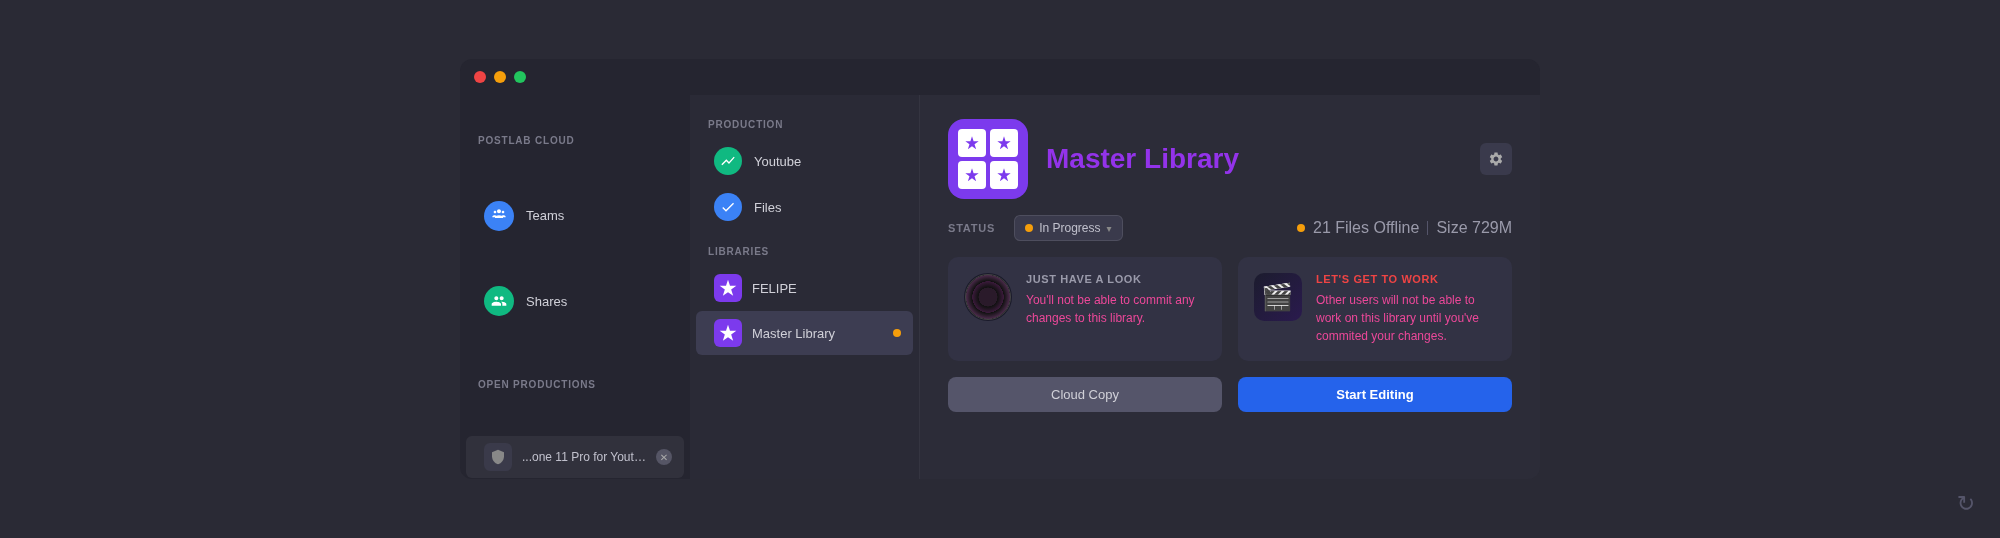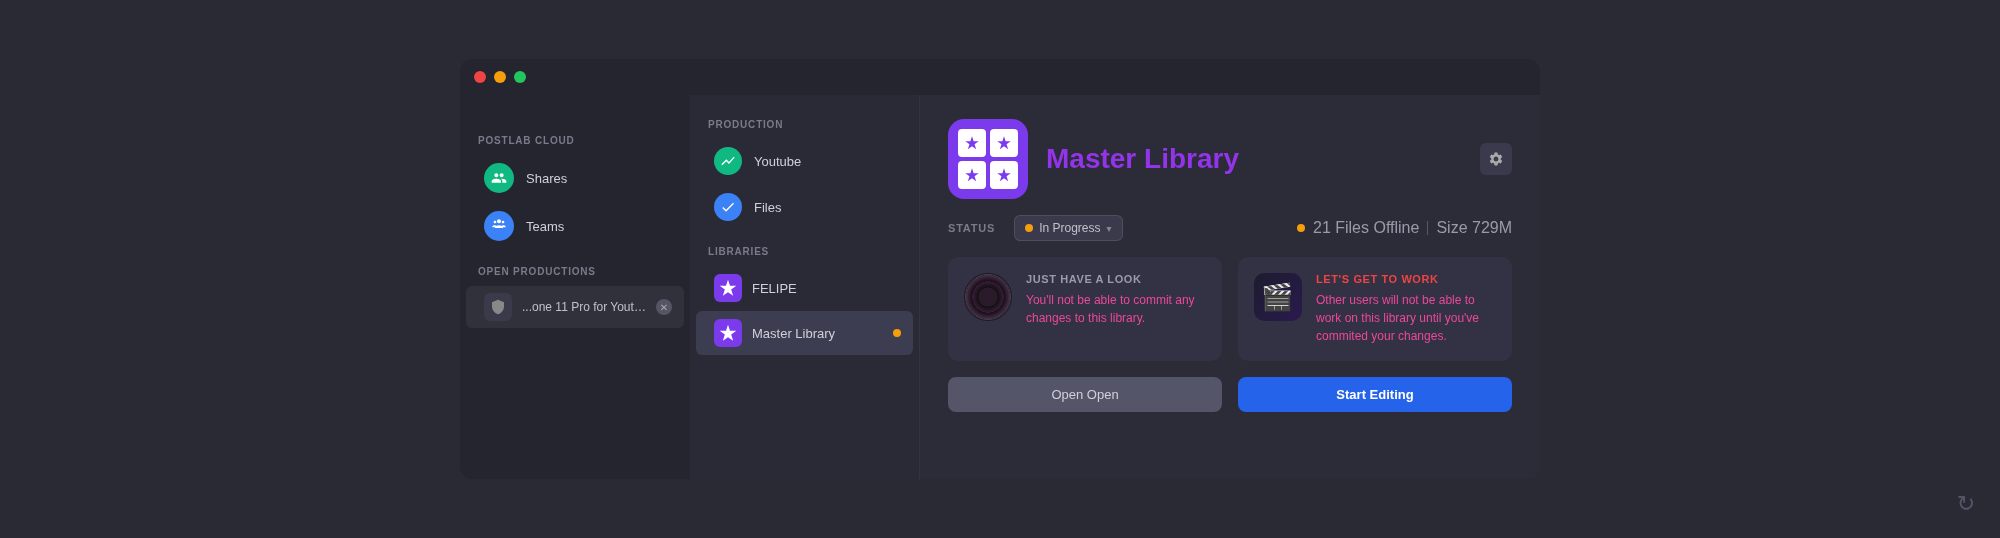--- a/index.html
+++ b/index.html
@@ -24,20 +24,21 @@
 
     
     .sidebar-left {
       width: 230px;
       background: #252530;
       padding: 40px 0 0 0;
       display: flex;
       flex-direction: column;
       flex-shrink: 0;
       position: relative;
+      justify-content: space-between;
     }
 
     .sidebar-section-label {
       font-size: 10px;
       font-weight: 600;
       letter-spacing: 0.8px;
       color: #7a7a8a;
       padding: 0 18px 8px 18px;
       text-transform: uppercase;
     }
@@ -506,35 +507,35 @@
     <div class="traffic-light" style="background:#f59e0b;"></div>
     <div class="traffic-light" style="background:#22c55e;"></div>
   </div>
 
   <div class="window-body">
 
     <div class="sidebar-left">
       <div class="sidebar-section-label">Postlab Cloud</div>
 
       <div class="sidebar-item">
+        <div class="sidebar-item-icon icon-teams">
+          <svg width="16" height="16" viewBox="0 0 24 24" fill="white">
+            <path d="M12 2C10.3 2 9 3.3 9 5s1.3 3 3 3 3-1.3 3-3-1.3-3-3-3zM6 4C4.9 4 4 4.9 4 6s.9 2 2 2 2-.9 2-2-.9-2-2-2zm12 0c-1.1 0-2 .9-2 2s.9 2 2 2 2-.9 2-2-.9-2-2-2zM12 11c-3.3 0-6 1.3-6 3v1h12v-1c0-1.7-2.7-3-6-3zM6 11c-1.5 0-4 .8-4 2v1h5v-1c0-.6.2-1.1.4-1.6C7 11.2 6.5 11 6 11zm12 0c-.5 0-1 .2-1.4.4.2.5.4 1 .4 1.6v1h5v-1c0-1.2-2.5-2-4-2z"></path>
+          </svg>
+        </div>
+        <span class="sidebar-item-text">Teams</span>
+      </div>
+
+      <div class="sidebar-item">
         <div class="sidebar-item-icon icon-shares">
           <svg width="16" height="16" viewBox="0 0 24 24" fill="white">
             <path d="M16 11c1.66 0 2.99-1.34 2.99-3S17.66 5 16 5c-1.66 0-3 1.34-3 3s1.34 3 3 3zm-8 0c1.66 0 2.99-1.34 2.99-3S9.66 5 8 5C6.34 5 5 6.34 5 8s1.34 3 3 3zm0 2c-2.33 0-7 1.17-7 3.5V19h14v-2.5c0-2.33-4.67-3.5-7-3.5zm8 0c-.29 0-.62.02-.97.05 1.16.84 1.97 1.97 1.97 3.45V19h6v-2.5c0-2.33-4.67-3.5-7-3.5z"></path>
           </svg>
         </div>
         <span class="sidebar-item-text">Shares</span>
-      </div>
-
-      <div class="sidebar-item">
-        <div class="sidebar-item-icon icon-teams">
-          <svg width="16" height="16" viewBox="0 0 24 24" fill="white">
-            <path d="M12 2C10.3 2 9 3.3 9 5s1.3 3 3 3 3-1.3 3-3-1.3-3-3-3zM6 4C4.9 4 4 4.9 4 6s.9 2 2 2 2-.9 2-2-.9-2-2-2zm12 0c-1.1 0-2 .9-2 2s.9 2 2 2 2-.9 2-2-.9-2-2-2zM12 11c-3.3 0-6 1.3-6 3v1h12v-1c0-1.7-2.7-3-6-3zM6 11c-1.5 0-4 .8-4 2v1h5v-1c0-.6.2-1.1.4-1.6C7 11.2 6.5 11 6 11zm12 0c-.5 0-1 .2-1.4.4.2.5.4 1 .4 1.6v1h5v-1c0-1.2-2.5-2-4-2z"></path>
-          </svg>
-        </div>
-        <span class="sidebar-item-text">Teams</span>
       </div>
 
       <div class="sidebar-section-label open-productions-label">Open Productions</div>
 
       <div class="production-item">
         <div class="production-icon">
           <svg width="16" height="16" viewBox="0 0 24 24" fill="#888">
             <path d="M12 1L3 5v6c0 5.55 3.84 10.74 9 12 5.16-1.26 9-6.45 9-12V5l-9-4z"></path>
           </svg>
         </div>
@@ -655,20 +656,20 @@
             <span style="font-size:26px;">🎬</span>
           </div>
           <div class="card-content">
             <div class="card-title-red">LET'S GET TO WORK</div>
             <div class="card-description">Other users will not be able to work on this library until you've commited your changes.</div>
           </div>
         </div>
       </div>
 
       <div class="actions-row">
-        <button class="btn-secondary">Open Open</button>
+        <button class="btn-secondary">Cloud Copy</button>
         <button class="btn-primary">Start Editing</button>
       </div>
     </div>
   </div>
 
   <div class="refresh-icon" style="position:fixed; right:20px; bottom:20px; color:#55556a; font-size:22px;">↻</div>
 </div>
 
 </body></html>

